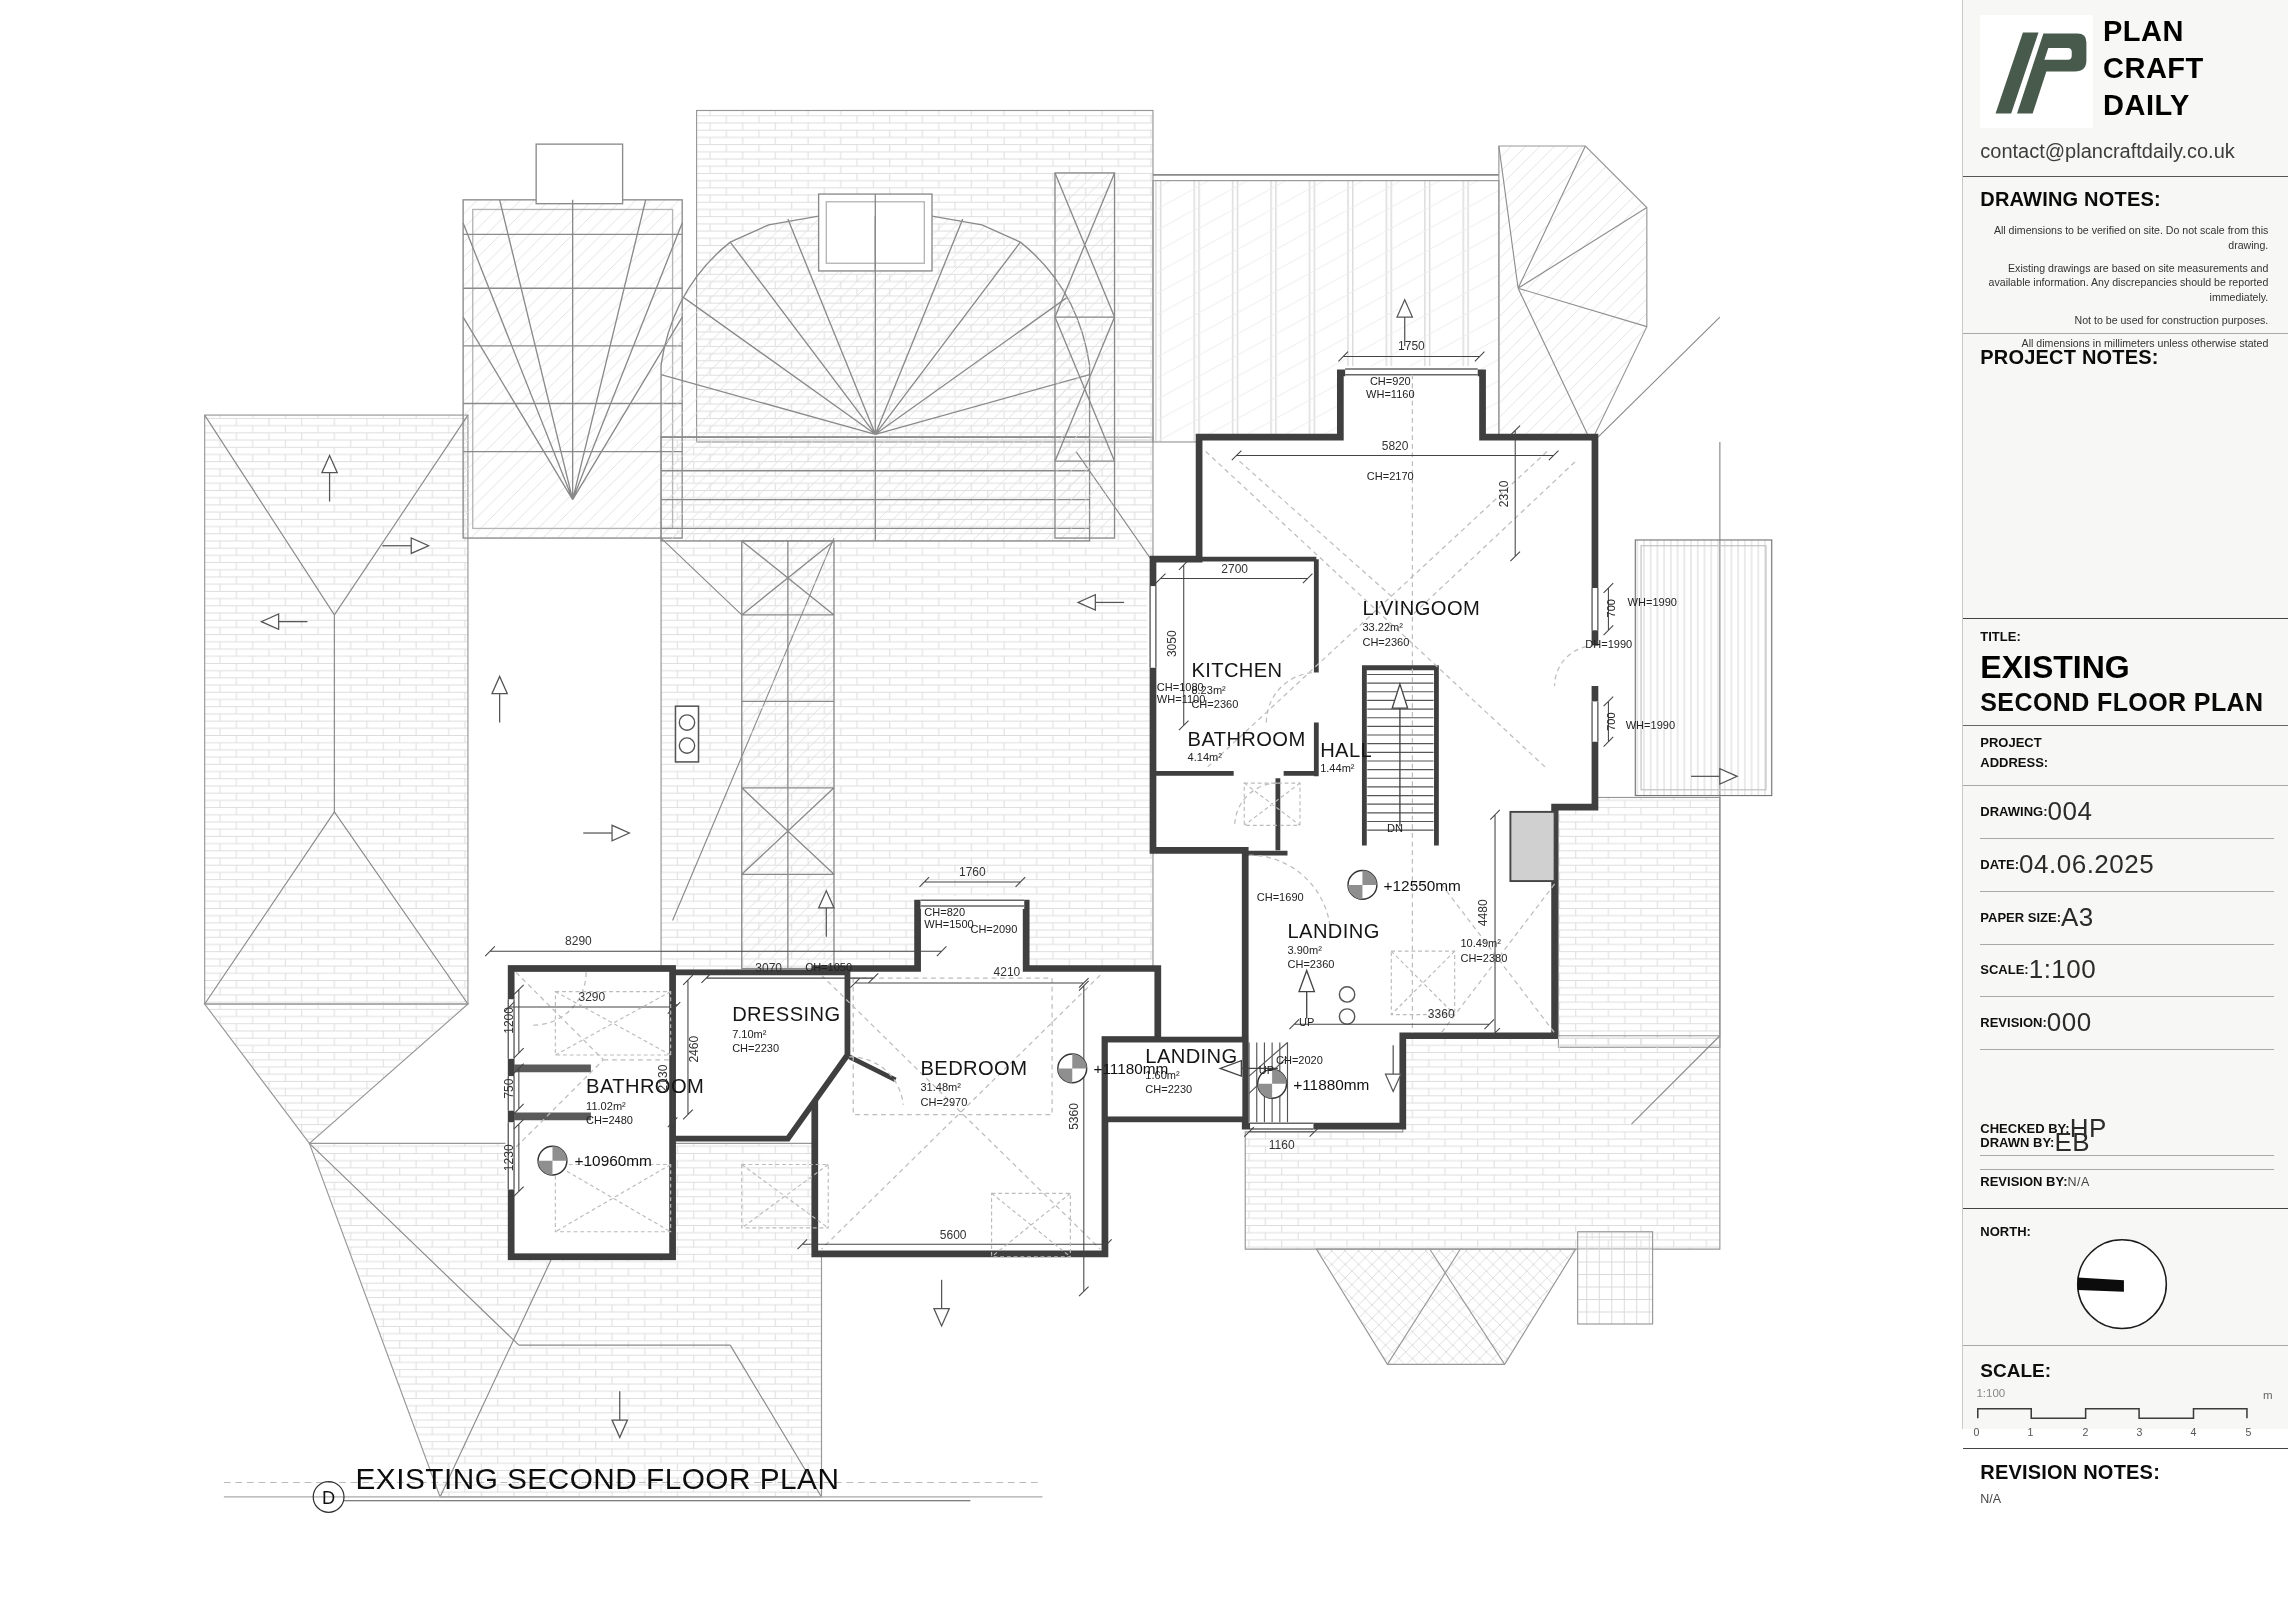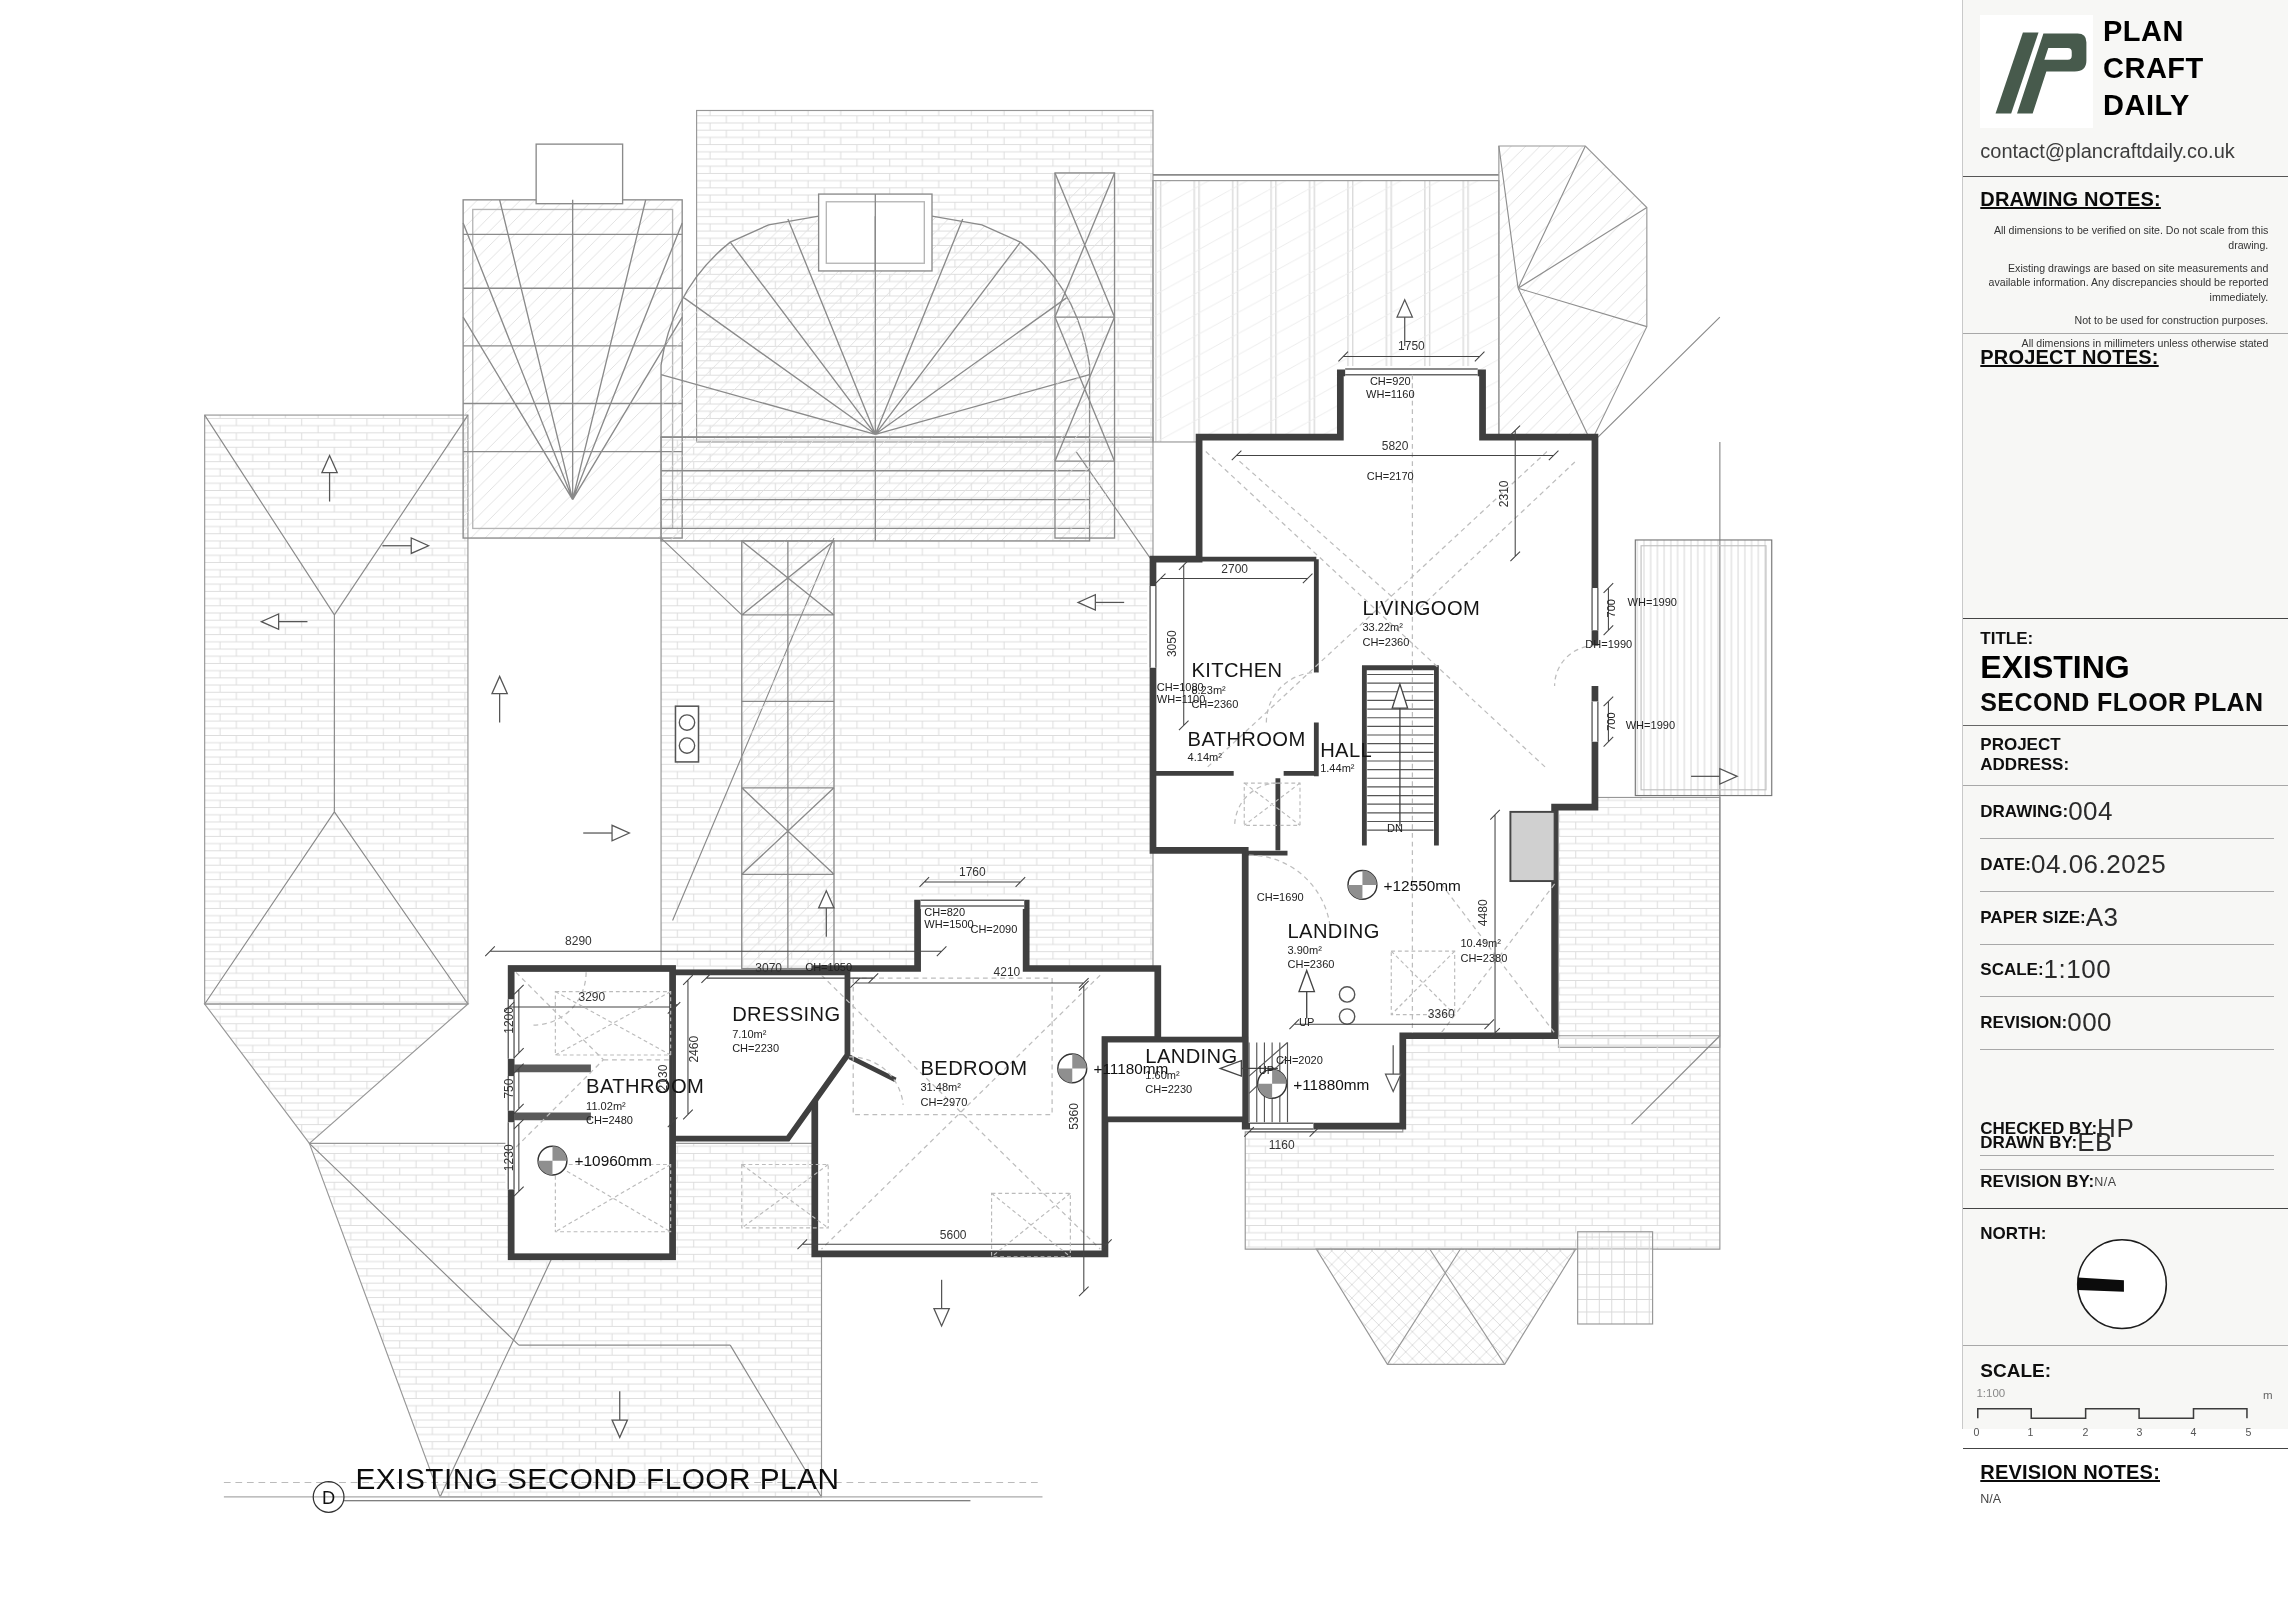--- a/index.html
+++ b/index.html
@@ -12,22 +12,22 @@
   .pt-dim{font-size:12.5px;fill:#333}
   .pt-lvl{font-size:16px;fill:#111}
   .bubble{font-size:19px;fill:#111}
   .plan-big-title{font-size:31px;fill:#0d0d0d;letter-spacing:.5px}
   
   #panel{position:absolute;left:1962px;top:0;width:327px;height:1429px;background:#f7f7f5;
     border-left:1px solid #c9c9c9;box-sizing:border-box;}
   .abs{position:absolute;}
   .rule{position:absolute;left:0;width:100%;border-top:1px solid #a8a8a8;}
   .rule.dark{border-top:1.9px solid #444;}
-  .tb-label{font-size:17px;font-weight:bold;color:#0f0f0f;}
-  .tb-head{font-size:20px;font-weight:800;color:#0b0b0b;letter-spacing:0.2px;text-decoration:underline;}
+  .tb-label{font-size:13px;font-weight:bold;color:#0f0f0f;}
+  .tb-head{font-size:20px;font-weight:800;color:#0b0b0b;letter-spacing:0.2px;}
   .note{font-size:10.6px;color:#333;line-height:1.38;margin:0 0 8.6px 0;}
   .tb-row{position:absolute;left:17.3px;right:15.4px;height:53px;display:flex;align-items:center;
     }
   .tb-val{font-size:26px;font-weight:300;color:#2b2b2b;letter-spacing:0.5px;}
   .tb-val.sm{font-size:12.5px;font-weight:400;color:#444;}
   .brand-line{font-size:29px;font-weight:800;color:#000;line-height:37px;letter-spacing:0.5px;}
   .email{font-size:20px;color:#3c3c3c;}
   .ticknum{position:absolute;top:0;font-size:10.6px;color:#555;}
 </style>
 </head>

